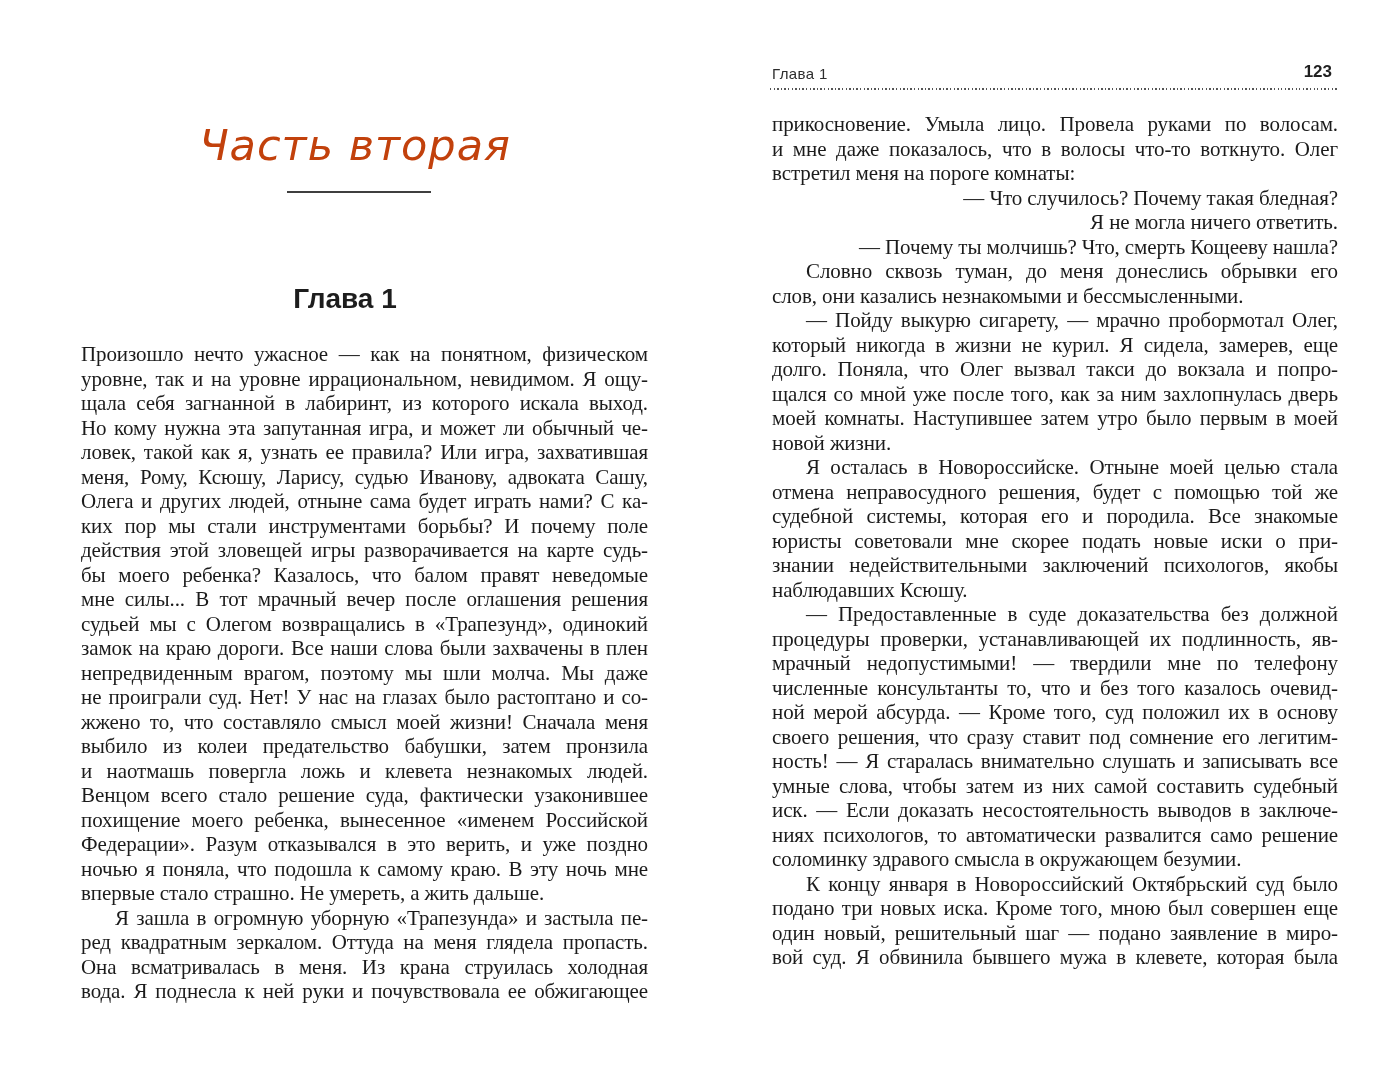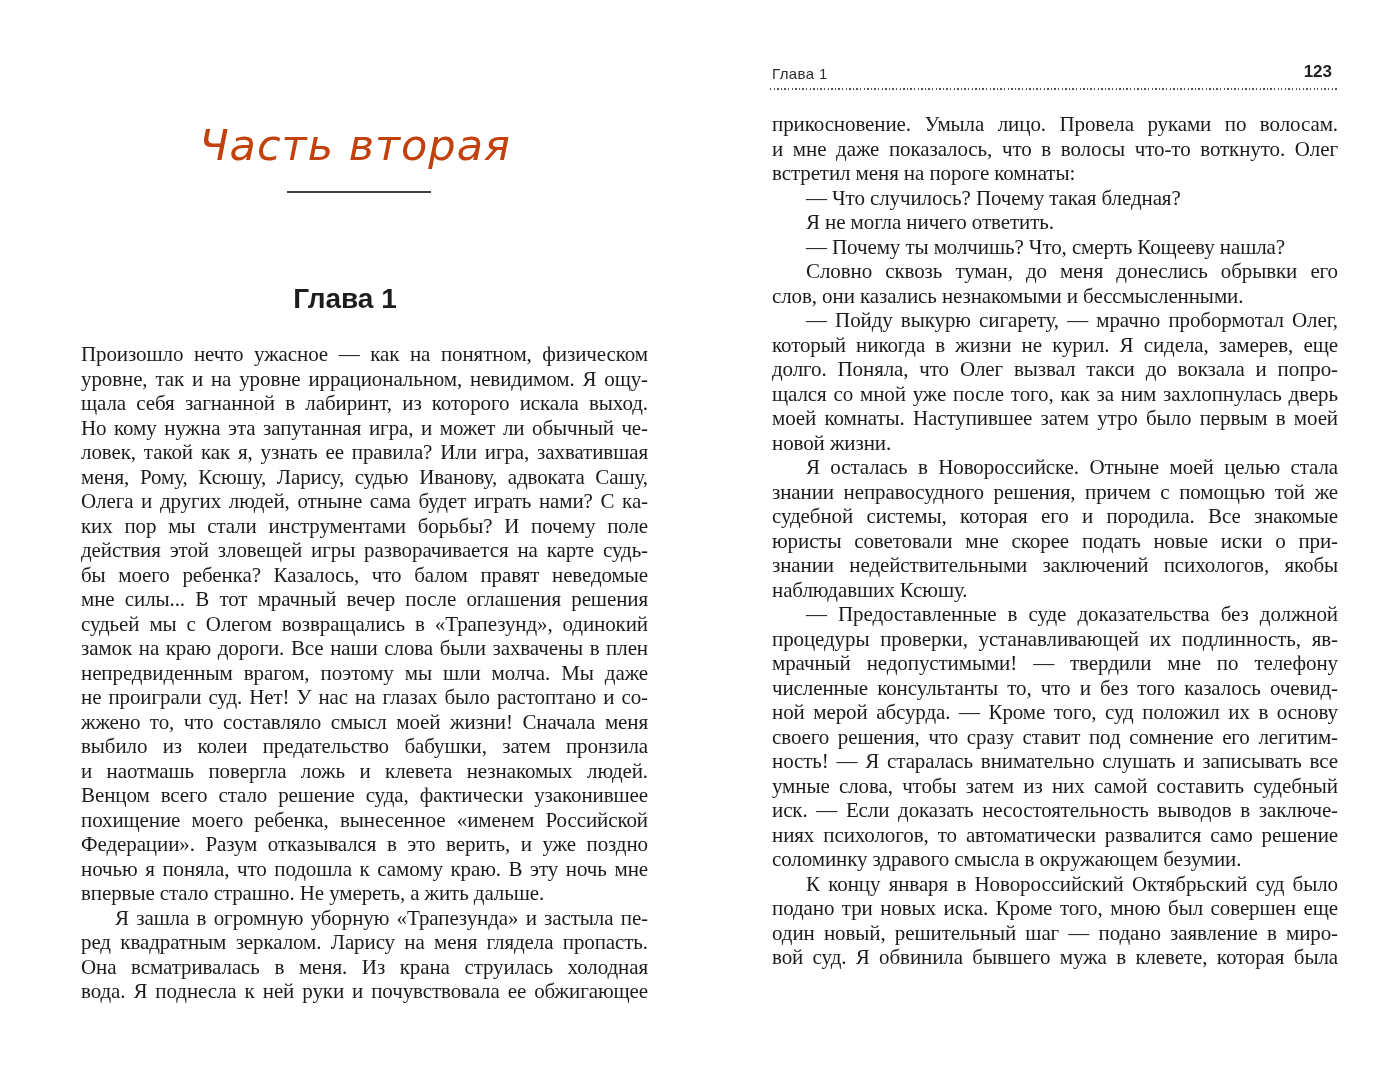--- a/index.html
+++ b/index.html
@@ -84,21 +84,21 @@
     height: 24.5px;
     line-height: 24.5px;
     overflow: hidden;
     text-align: left;
     white-space: normal;
   }
   .line.just {
     text-align: justify;
     text-align-last: justify;
   }
-  .line.indent { text-indent: 34px; }
+  .line.indent { text-indent: 34px; text-align: right; }
 </style>
 </head>
 <body>
 
 <div class="spread">
 
   <div class="part-title">Часть вторая</div>
 
   <div class="title-divider"></div>
 
@@ -122,21 +122,21 @@
       <div class="line just">не проиграли суд. Нет! У нас на глазах было растоптано и со-</div>
       <div class="line just">жжено то, что составляло смысл моей жизни! Сначала меня</div>
       <div class="line just">выбило из колеи предательство бабушки, затем пронзила</div>
       <div class="line just">и наотмашь повергла ложь и клевета незнакомых людей.</div>
       <div class="line just">Венцом всего стало решение суда, фактически узаконившее</div>
       <div class="line just">похищение моего ребенка, вынесенное «именем Российской</div>
       <div class="line just">Федерации». Разум отказывался в это верить, и уже поздно</div>
       <div class="line just">ночью я поняла, что подошла к самому краю. В эту ночь мне</div>
       <div class="line">впервые стало страшно. Не умереть, а жить дальше.</div>
       <div class="line indent just">Я зашла в огромную уборную «Трапезунда» и застыла пе-</div>
-      <div class="line just">ред квадратным зеркалом. Ларису на меня глядела пропасть.</div>
+      <div class="line just">ред квадратным зеркалом. Оттуда на меня глядела пропасть.</div>
       <div class="line just">Она всматривалась в меня. Из крана струилась холодная</div>
       <div class="line just">вода. Я поднесла к ней руки и почувствовала ее обжигающее</div>
     </div>
 
   <div class="running-header">Глава 1</div>
 
   <div class="page-number">123</div>
 
   <div class="header-rule"></div>
 
@@ -149,21 +149,21 @@
       <div class="line indent">— Почему ты молчишь? Что, смерть Кощееву нашла?</div>
       <div class="line indent just">Словно сквозь туман, до меня донеслись обрывки его</div>
       <div class="line">слов, они казались незнакомыми и бессмысленными.</div>
       <div class="line indent just">— Пойду выкурю сигарету, — мрачно пробормотал Олег,</div>
       <div class="line just">который никогда в жизни не курил. Я сидела, замерев, еще</div>
       <div class="line just">долго. Поняла, что Олег вызвал такси до вокзала и попро-</div>
       <div class="line just">щался со мной уже после того, как за ним захлопнулась дверь</div>
       <div class="line just">моей комнаты. Наступившее затем утро было первым в моей</div>
       <div class="line">новой жизни.</div>
       <div class="line indent just">Я осталась в Новороссийске. Отныне моей целью стала</div>
-      <div class="line just">знании неправосудного решения, причем с помощью той же</div>
+      <div class="line just">отмена неправосудного решения, будет с помощью той же</div>
       <div class="line just">судебной системы, которая его и породила. Все знакомые</div>
       <div class="line just">юристы советовали мне скорее подать новые иски о при-</div>
       <div class="line just">знании недействительными заключений психологов, якобы</div>
       <div class="line">наблюдавших Ксюшу.</div>
       <div class="line indent just">— Предоставленные в суде доказательства без должной</div>
       <div class="line just">процедуры проверки, устанавливающей их подлинность, яв-</div>
       <div class="line just">мрачный недопустимыми! — твердили мне по телефону много-</div>
       <div class="line just">численные консультанты то, что и без того казалось очевид-</div>
       <div class="line just">ной мерой абсурда. — Кроме того, суд положил их в основу</div>
       <div class="line just">своего решения, что сразу ставит под сомнение его легитим-</div>

